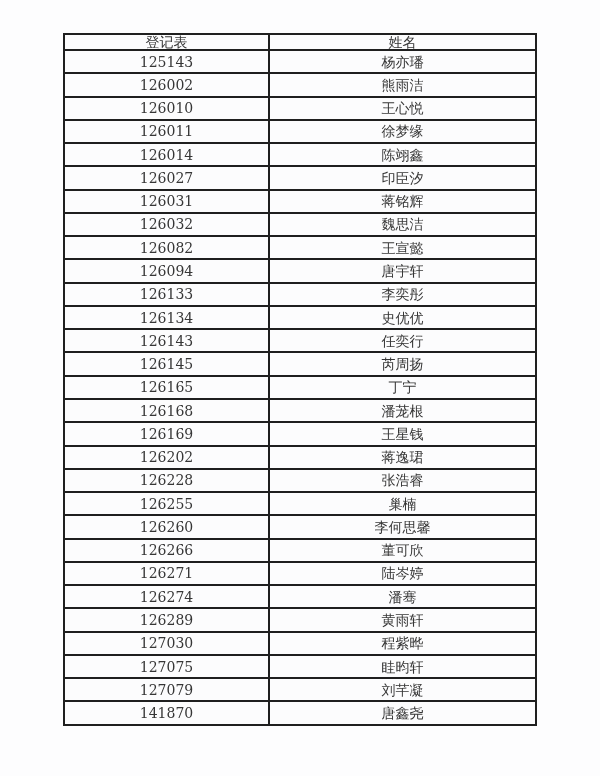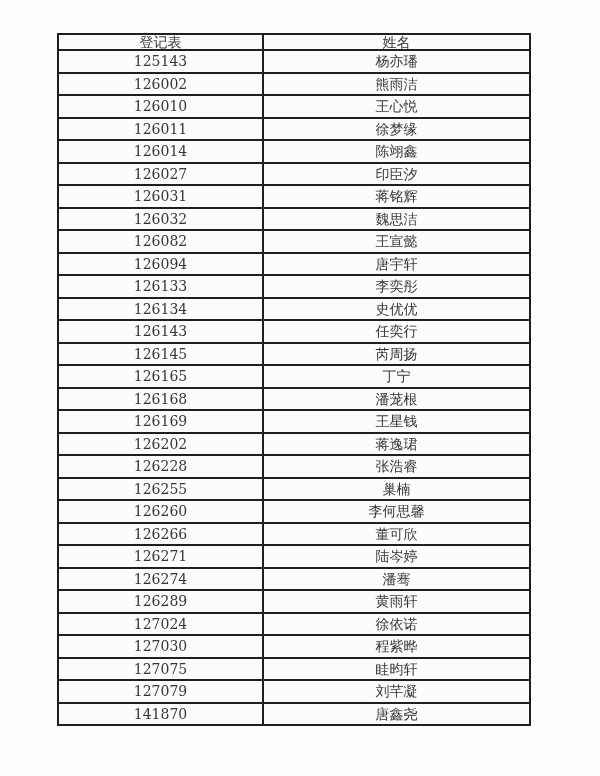--- a/index.html
+++ b/index.html
@@ -16,21 +16,21 @@
   body {
     width: 600px;
     height: 776px;
     background: var(--page-bg);
     font-family: "DejaVu Serif", "Liberation Serif", serif;
     position: relative;
     overflow: hidden;
   }
   .table-wrap {
     position: absolute;
-    left: 57px;
+    left: 63px;
     top: 33px;
     width: 376px;
     height: 693px;
   }
   table.reg-table {
     width: 100%;
     height: 100%;
     border-collapse: collapse;
     table-layout: fixed;
     background: var(--cell-bg);
@@ -191,24 +191,20 @@
         <tr>
           <td>126274</td>
           <td>潘骞</td>
         </tr>
 
         <tr>
           <td>126289</td>
           <td>黄雨轩</td>
         </tr>
 
-        <tr>
-          <td>127024</td>
-          <td>徐依诺</td>
-        </tr>
 
         <tr>
           <td>127030</td>
           <td>程紫晔</td>
         </tr>
 
         <tr>
           <td>127075</td>
           <td>眭昀轩</td>
         </tr>

